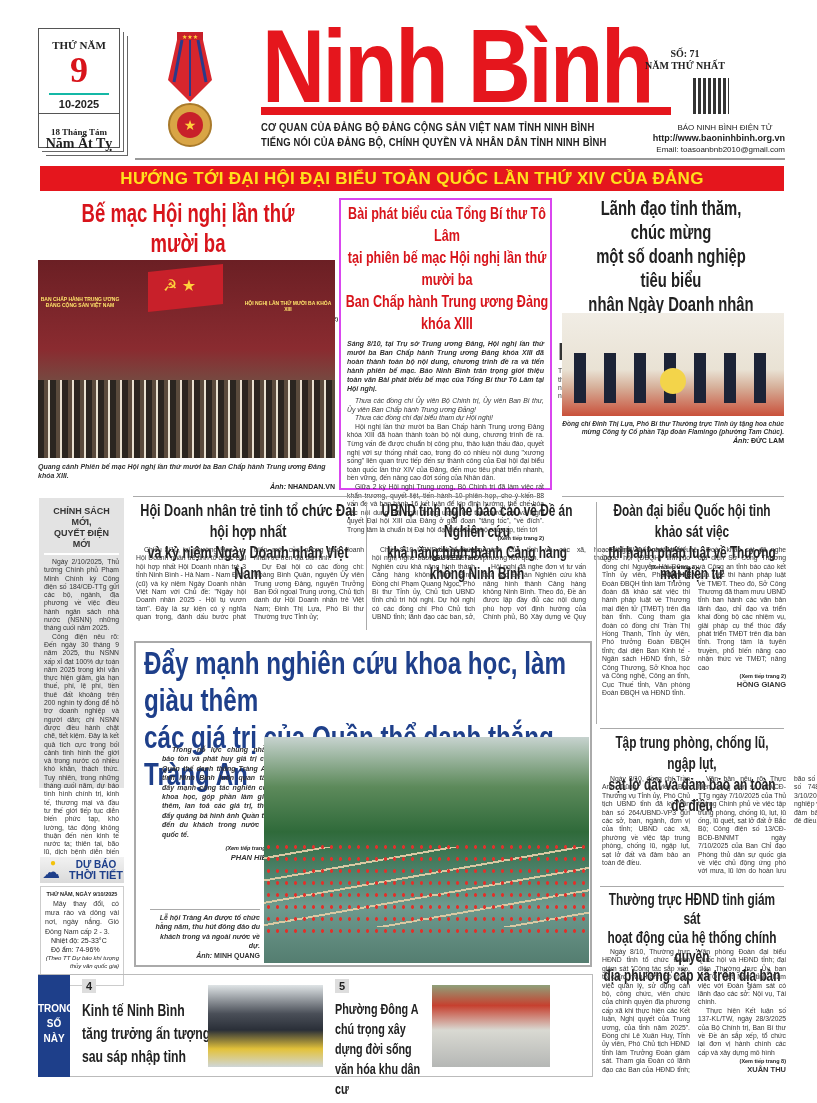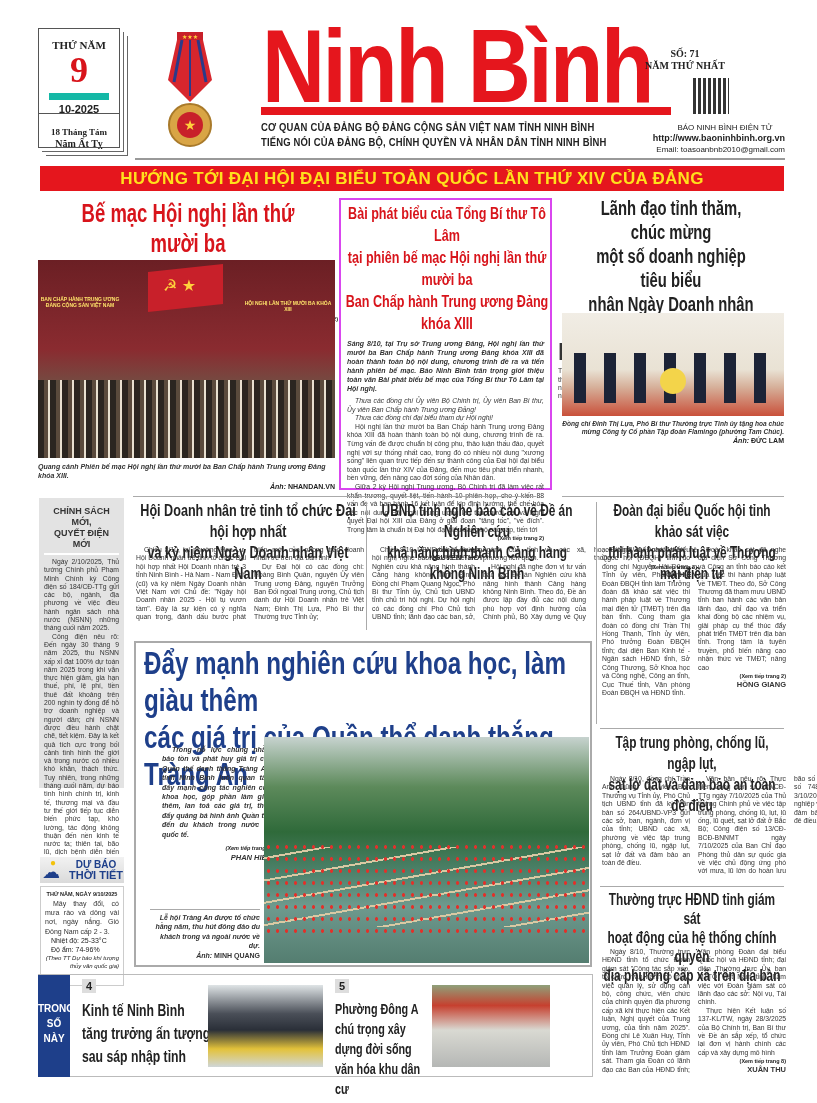--- a/index.html
+++ b/index.html
@@ -2,21 +2,21 @@
 <html><head>
 <meta charset="utf-8">
 <style>
 *{box-sizing:border-box;margin:0;padding:0}
 body{width:817px;height:1103px;background:#fff;font-family:"Liberation Sans",sans-serif;color:#222;position:relative;overflow:hidden}
 .abs{position:absolute}
 
 .datebox{left:38px;top:28px;width:82px;height:120px;border:1px solid #555;background:#fff;box-shadow:3px 3px 0 #fff,4px 4px 0 #666,7px 7px 0 #fff,8px 8px 0 #666;text-align:center}
 .datebox .dow{font-family:"Liberation Serif",serif;font-weight:bold;font-size:11px;margin-top:10px}
 .datebox .day{font-family:"Liberation Serif",serif;font-weight:bold;font-size:36px;color:#d8141b;line-height:38px}
-.datebox .mon{font-weight:bold;font-size:11px;border-top:7px solid #14b8a6;margin:4px 10px 0;padding-top:3px;height:20px}
+.datebox .mon{font-weight:bold;font-size:11px;border-top:2px solid #14b8a6;margin:4px 10px 0;padding-top:3px;height:20px}
 .datebox .lunar{border-top:1px solid #555;font-family:"Liberation Serif",serif;font-weight:bold;font-size:9px;padding-top:12px;line-height:12px}
 .medal{left:160px;top:30px;width:60px;height:120px}
 .title{left:262px;top:18px;font-family:"Liberation Sans",sans-serif;font-weight:bold;color:#e5161d;font-size:104px;line-height:96px;letter-spacing:-3px;transform:scaleX(0.84);transform-origin:left top}
 .redbar{left:261px;top:107px;width:410px;height:8px;background:#e5161d}
 .sub{left:261px;top:120px;font-size:11px;font-weight:bold;color:#222;line-height:15px;letter-spacing:0.2px;transform:scaleX(0.86);transform-origin:left top;width:480px}
 .issue{left:620px;top:48px;width:130px;text-align:center;font-family:"Liberation Serif",serif;font-weight:bold;font-size:10px;line-height:12px}
 .qr{left:693px;top:78px;width:36px;height:36px;background:
  repeating-linear-gradient(90deg,#111 0 3px,#fff 3px 5px),#fff;opacity:.85}
 .web{left:625px;top:122px;width:160px;text-align:right;font-size:8px;line-height:11px}
 .web .t1{text-align:center;padding-left:40px}
@@ -42,21 +42,21 @@
 </style>
 </head>
 <body>
 
 <div class="abs datebox">
   <div class="dow">THỨ NĂM</div>
   <div class="day">9</div>
   <div class="mon">10-2025</div>
   <div class="lunar">
     <div>18 Tháng Tám</div>
-    <div style="font-size:10px">Năm Ất Tỵ</div>
+    <div style="font-size:14px">Năm Ất Tỵ</div>
   </div>
 </div>
 
 <div class="abs medal">
   <svg width="60" height="120" viewBox="0 0 60 120">
     <rect x="17" y="2" width="26" height="8" fill="#c8202a"></rect>
     <text x="30" y="9" font-size="6" fill="#ffd23c" text-anchor="middle">★★★</text>
     <polygon points="17,10 43,10 52,50 30,72 8,50" fill="#d7262d"></polygon>
     <line x1="22" y1="10" x2="14" y2="52" stroke="#2a3a8a" stroke-width="3"></line>
     <line x1="38" y1="10" x2="46" y2="52" stroke="#2a3a8a" stroke-width="3"></line>

